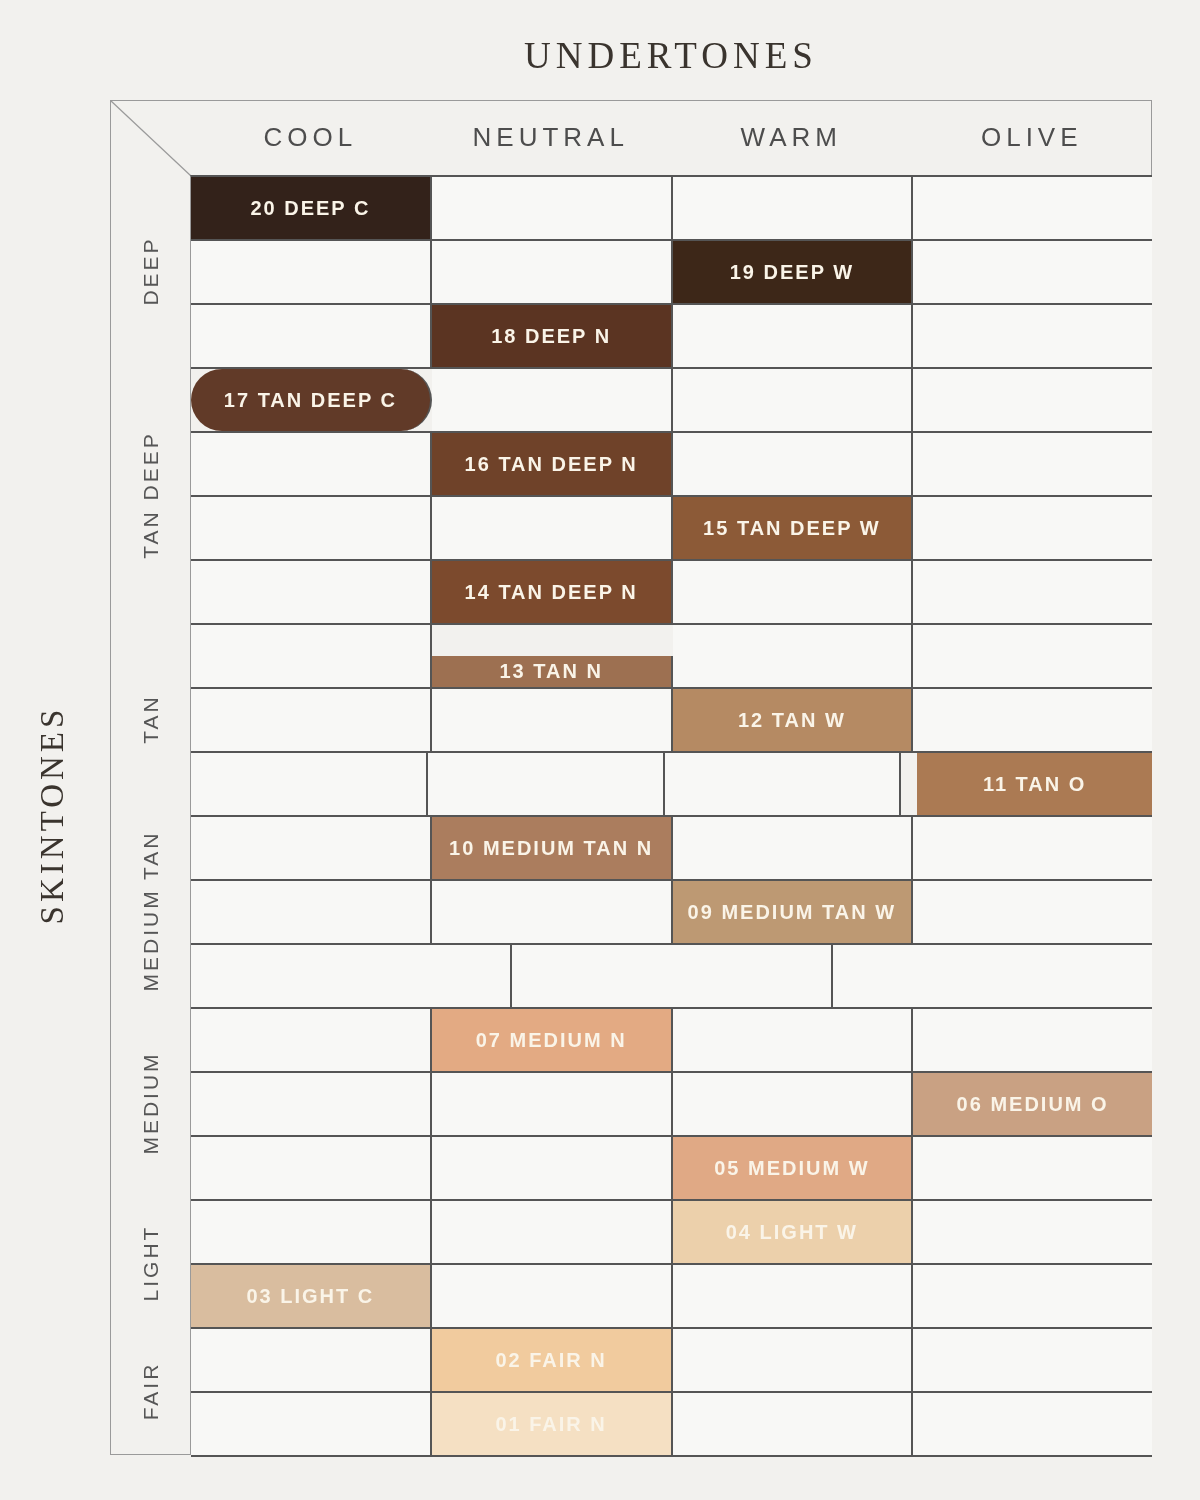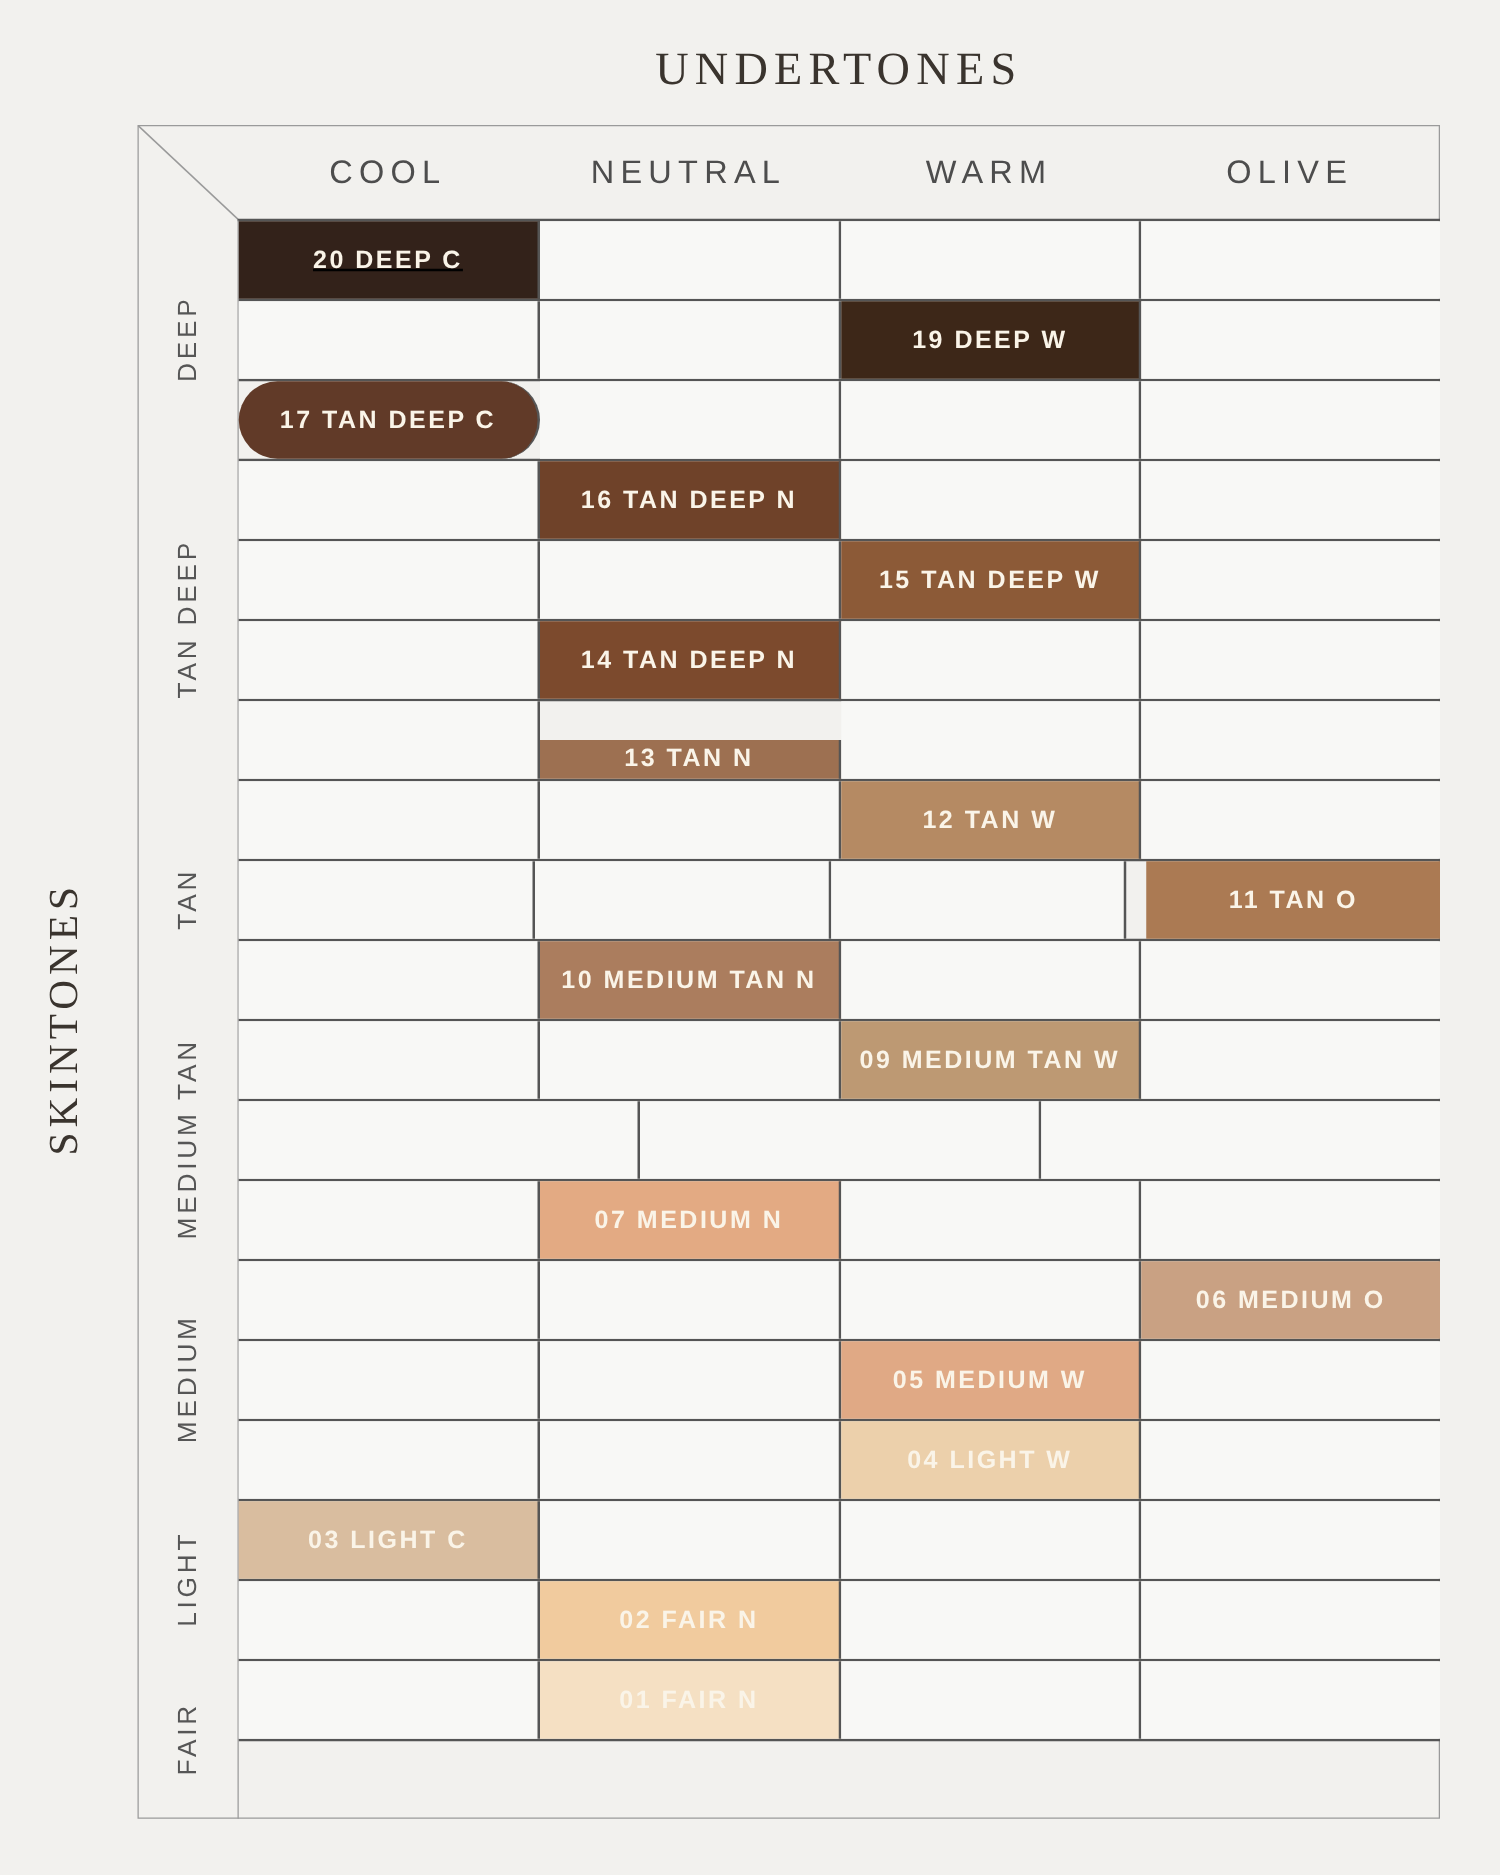--- a/index.html
+++ b/index.html
@@ -76,36 +76,44 @@
       <div class="group-label" style="top: 495px;">TAN DEEP</div>
       <div class="group-label" style="top: 719px;">TAN</div>
       <div class="group-label" style="top: 911px;">MEDIUM TAN</div>
       <div class="group-label" style="top: 1103px;">MEDIUM</div>
       <div class="group-label" style="top: 1263px;">LIGHT</div>
       <div class="group-label" style="top: 1391px;">FAIR</div>
     </div>
 
   <div id="grid-body">
       <div class="grid-row">
-        <div class="grid-cell filled" style="background: rgb(51, 34, 26); text-decoration: underline;">
+        <div class="grid-cell filled" style="background: rgb(51, 34, 26);">
           <span class="shade-label">20 DEEP C</span>
         </div>
         <div class="grid-cell"></div>
         <div class="grid-cell"></div>
         <div class="grid-cell"></div>
       </div>
       <div class="grid-row">
         <div class="grid-cell"></div>
         <div class="grid-cell"></div>
         <div class="grid-cell filled" style="background: rgb(61, 39, 24);">
           <span class="shade-label">19 DEEP W</span>
         </div>
         <div class="grid-cell"></div>
       </div>
       <div class="grid-row">
+        <div class="grid-cell"></div>
+        <div class="grid-cell filled" style="background: rgb(91, 52, 34);">
+          <span class="shade-label">18 DEEP N</span>
+        </div>
+        <div class="grid-cell"></div>
+        <div class="grid-cell"></div>
+      </div>
+      <div class="grid-row">
         <div class="grid-cell filled" style="background: rgb(97, 58, 40); border-radius: 31px;">
           <span class="shade-label">17 TAN DEEP C</span>
         </div>
         <div class="grid-cell"></div>
         <div class="grid-cell"></div>
         <div class="grid-cell"></div>
       </div>
       <div class="grid-row">
         <div class="grid-cell"></div>
         <div class="grid-cell filled" style="background: rgb(111, 66, 41);">

